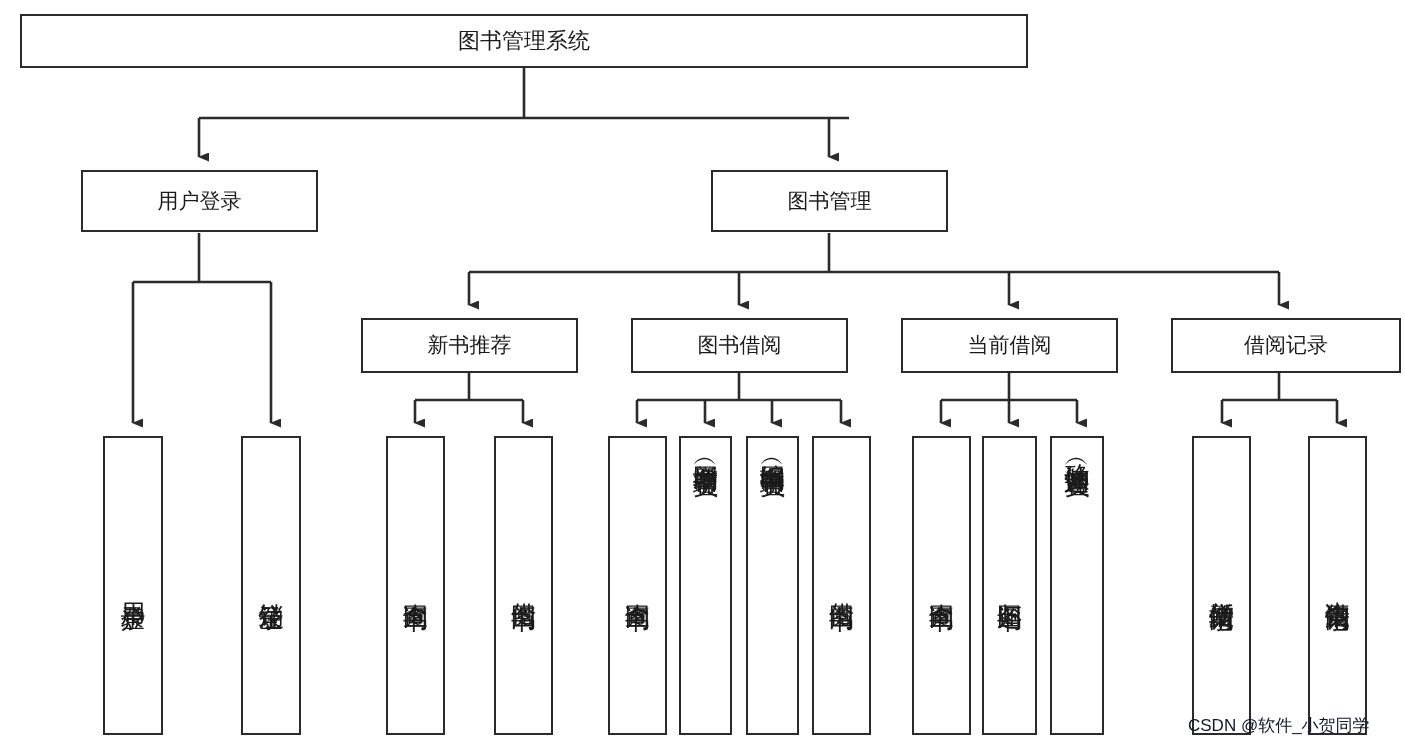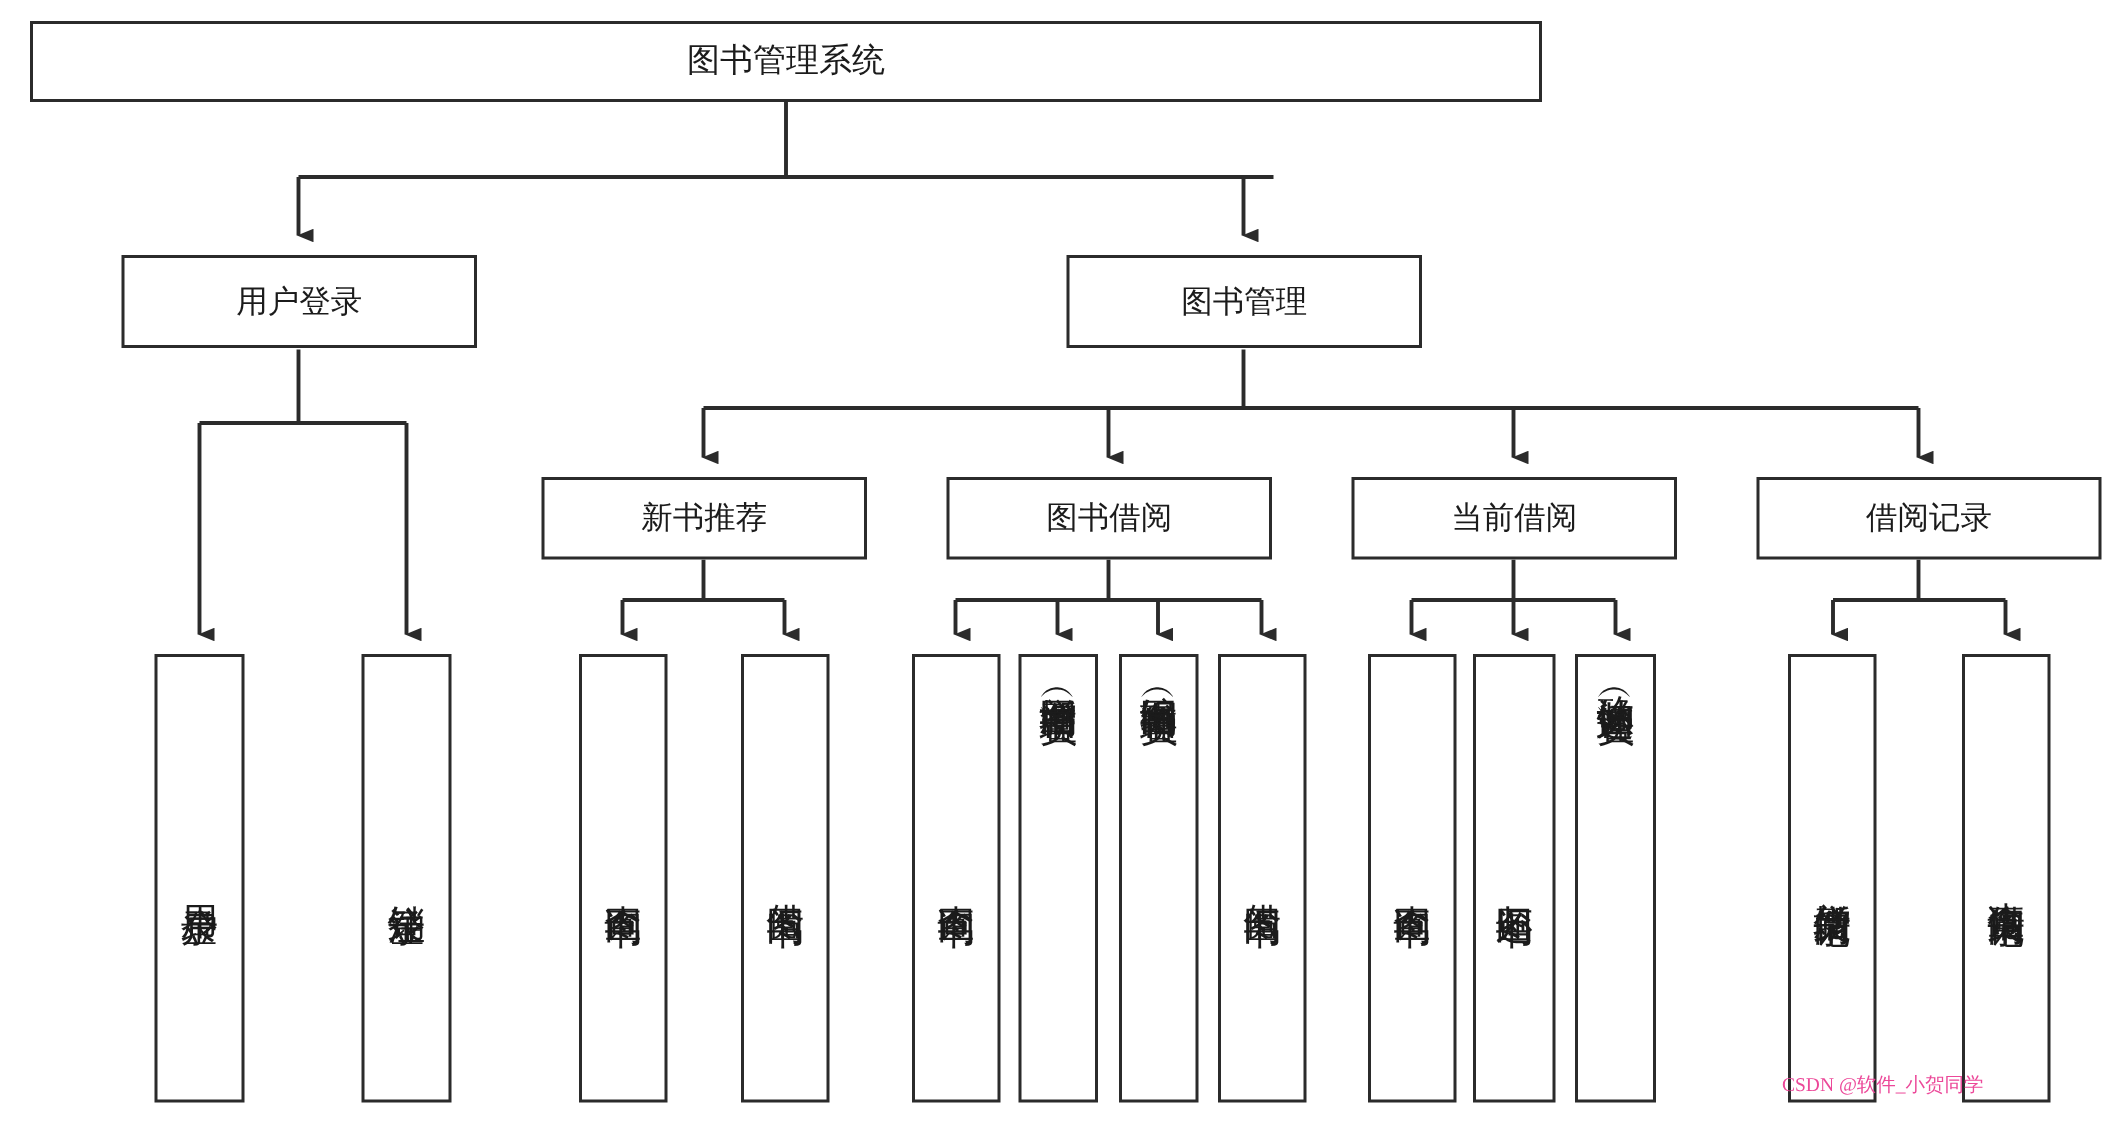--- a/index.html
+++ b/index.html
@@ -59,27 +59,27 @@
     font-size: 25px;
     letter-spacing: 1.5px;
     line-height: 1;
   }
   .node.vert.mid {
     align-items: center;
     padding-top: 0;
   }
   .watermark {
     position: absolute;
-    color: #ec4899;
-    font-size: 13px;
+    color: #0f172a;
+    font-size: 17px;
     white-space: nowrap;
     z-index: 6;
     left: 1188px;
     top: 714px;
-    font-family: Liberation Serif, serif;
+    font-family: Liberation Sans, sans-serif;
   }
 </style>
 </head>
 <body>
 
 <div id="stage">
 
   <svg id="wires" viewBox="0 0 1405 747" xmlns="http://www.w3.org/2000/svg">
     <defs>
       <marker id="arw" markerWidth="9" markerHeight="11" refX="4.5" refY="10" orient="auto" markerUnits="userSpaceOnUse">

